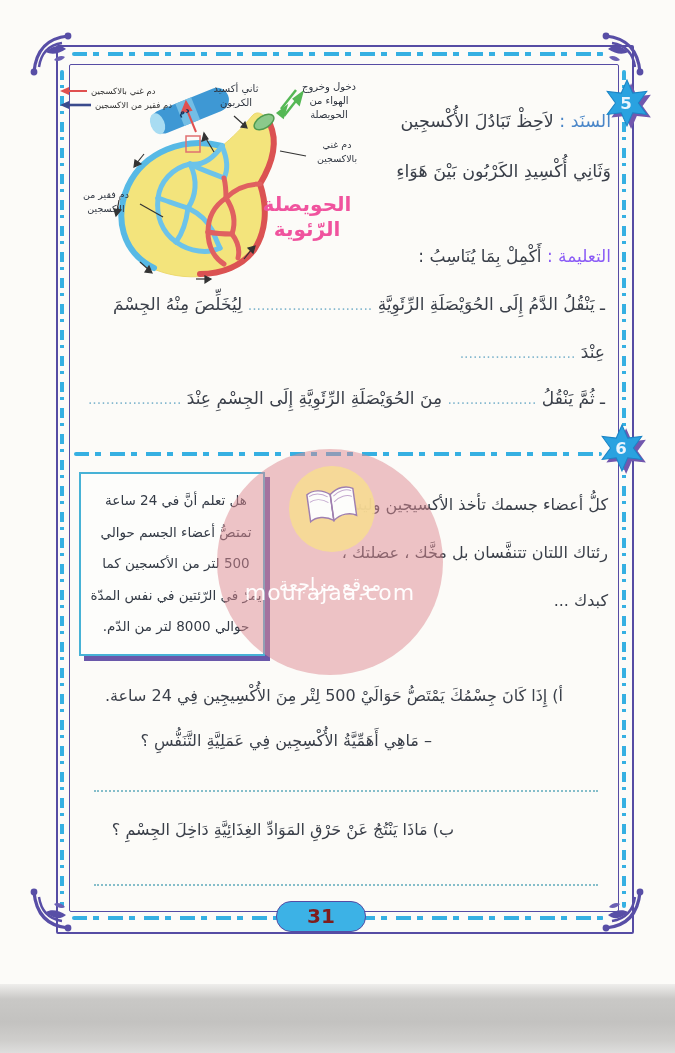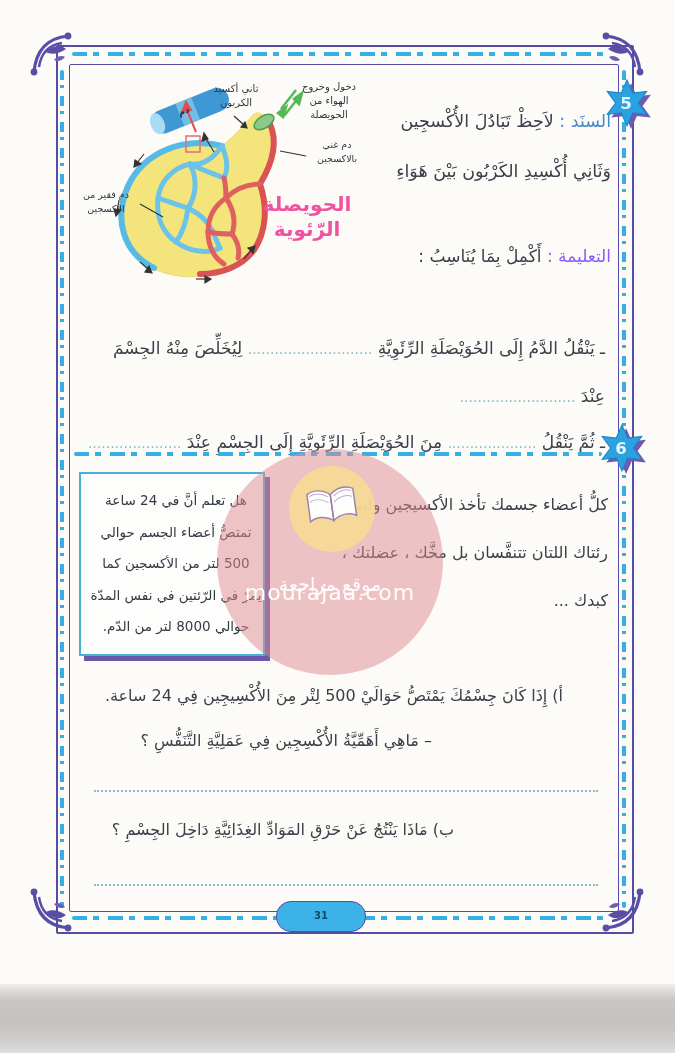--- a/index.html
+++ b/index.html
@@ -14,31 +14,31 @@
   .h-chain{position:absolute;height:4px;z-index:2;border-radius:2px;
     background:repeating-linear-gradient(90deg,#36b0e2 0 15px,transparent 15px 21px,#36b0e2 21px 27px,transparent 27px 36px);}
   .v-chain{position:absolute;width:4px;z-index:2;border-radius:2px;
     background:repeating-linear-gradient(180deg,#36b0e2 0 10px,transparent 10px 15px,#36b0e2 15px 18px,transparent 18px 26px);}
   .corner{position:absolute;width:48px;height:48px;z-index:3;}
   .c-tr{transform:scaleX(-1);} .c-bl{transform:scaleY(-1);} .c-br{transform:scale(-1,-1);}
 
   .star{position:absolute;width:52px;height:52px;z-index:4;}
 
   .page-badge{position:absolute;left:276px;top:901px;width:88px;height:29px;z-index:3;
-    background:#3cb2e6;border:1.6px solid #564ca4;border-radius:15px;color:#0c4a6e;
-    font-size:10px;font-weight:bold;text-align:center;line-height:28px;}
+    background:#3cb2e6;border:1.6px solid #564ca4;border-radius:15px;color:#7f1d1d;
+    font-size:20px;font-weight:bold;text-align:center;line-height:28px;}
 
   
   .rtl{direction:rtl;unicode-bidi:embed;text-align:right;}
   .txt{color:#3a3f49;}
   .sanad{right:64px;top:96px;width:270px;font-size:17.5px;line-height:50px;white-space:nowrap;z-index:2;}
   .lbl-blue{color:#4a86c8;}
   .lbl-purple{color:#8b5cf6;}
   .instruction{right:64px;top:246px;font-size:17px;white-space:nowrap;z-index:2;}
-  .fill{left:50px;right:70px;font-size:17px;white-space:nowrap;z-index:2;margin-top:44px;}
+  .fill{left:50px;right:70px;font-size:17px;white-space:nowrap;z-index:2;}
   .dots{color:#84b8cf;letter-spacing:2px;font-size:14px;}
 
   .divider{left:74px;top:452px;width:528px;}
 
   .dyk-box{left:79px;top:472px;width:186px;height:184px;z-index:2;background:#fdfdfb;
     border:2px solid #47b2d6;box-shadow:5px 5px 0 #6a58aa;box-sizing:border-box;padding-top:11px;}
   .dyk-line{font-size:13.5px;line-height:31.5px;text-align:center;color:#333a45;white-space:nowrap;padding-left:8px;}
 
   .para{right:67px;top:481px;font-size:16px;line-height:48px;white-space:nowrap;z-index:2;}
 
@@ -202,20 +202,36 @@
         <line x1="188" y1="179" x2="196" y2="169"></line>
           <polygon points="199,166 192,168 197,173"></polygon>
         <line x1="84" y1="124" x2="107" y2="137"></line>
         <line x1="250" y1="76" x2="224" y2="71"></line>
         <line x1="178" y1="36" x2="188" y2="45"></line>
           <polygon points="191,48 185,47 189,42"></polygon>
       </g>
     </svg>
 
     
+    <div class="legend">
+      <div class="legend-row">
+        <svg width="28" height="10">
+          <line x1="27" y1="5" x2="7" y2="5" stroke="#e05050" stroke-width="2"></line>
+          <polygon points="0,5 9,1 9,9" fill="#e05050"></polygon>
+        </svg>
+        <span class="rtl">دم غني بالاكسجين</span>
+      </div>
+      <div class="legend-row">
+        <svg width="32" height="10">
+          <line x1="31" y1="5" x2="7" y2="5" stroke="#3a4a8c" stroke-width="2.6"></line>
+          <polygon points="0,5 9,1 9,9" fill="#3a4a8c"></polygon>
+        </svg>
+        <span class="rtl">دم فقير من الاكسجين</span>
+      </div>
+    </div>
 
     
     <div class="tube-label rtl">دم</div>
     <div class="dg-label rtl" style="left:148px;top:2px;width:64px;font-size:10px;">
       <div>ثاني أكسيد</div>
       <div>الكربون</div>
     </div>
     <div class="dg-label rtl" style="left:236px;top:0px;width:74px;font-size:10px;">
       <div>دخول وخروج</div>
       <div>الهواء من</div>

